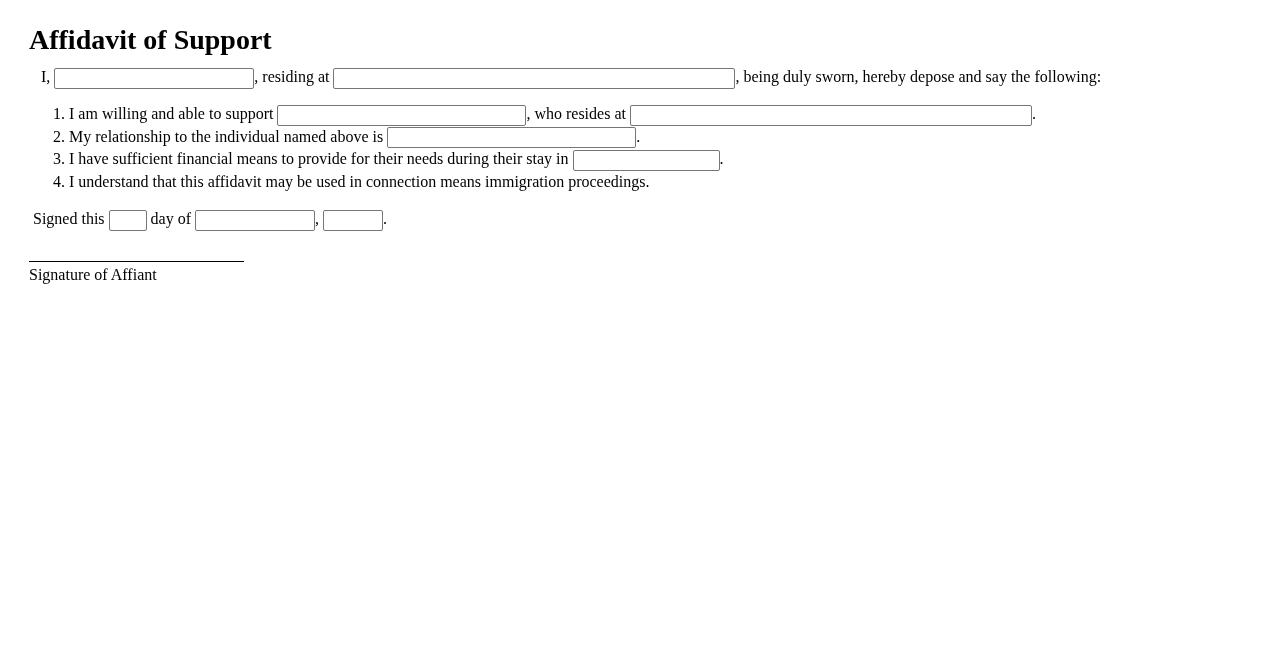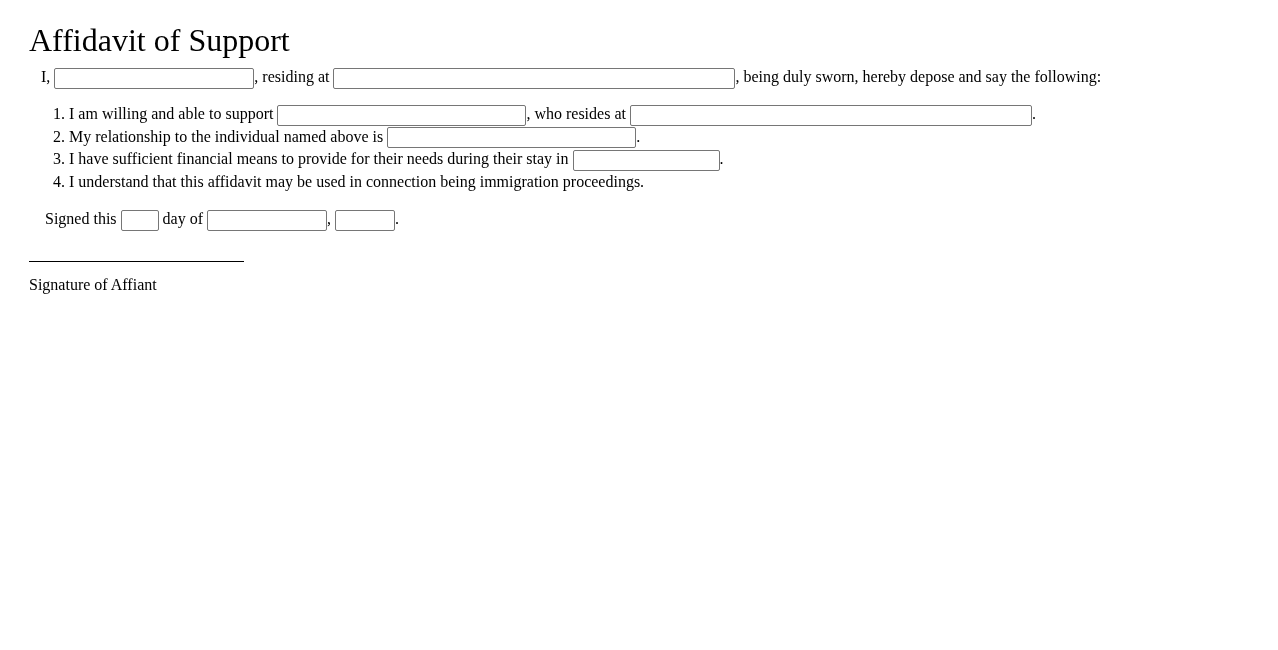--- a/index.html
+++ b/index.html
@@ -12,22 +12,22 @@
   }
   .page {
     width: 1278px;
     height: 650px;
     box-sizing: border-box;
     padding: 26px 20px 20px 29px;
     overflow: hidden;
   }
   h2.title {
     font-family: "Liberation Serif", "DejaVu Serif", serif;
-    font-size: 32px;
-    font-weight: normal;
+    font-size: 28px;
+    font-weight: bold;
     line-height: 28px;
     margin: 0 0 8px 0;
   }
   p.line {
     margin: 12px;
     line-height: 22px;
   }
   ol.clauses {
     margin: 14px 0 14px 0;
     padding-left: 40px;
@@ -47,50 +47,50 @@
     vertical-align: middle;
   }
   .w200 { width: 200px; }
   .w400 { width: 402px; }
   .w250 { width: 249px; }
   .w147 { width: 147px; }
   .w38  { width: 38px; }
   .w120 { width: 120px; }
   .w60  { width: 60px; }
   p.signed {
-    margin: 16px 0 0 16px;
+    margin: 16px 0 0 4px;
     line-height: 22px;
   }
   .sig-block {
     margin-top: 30px;
     width: 215px;
   }
   .sig-rule {
     height: 0;
     border-top: 1px solid #000000;
   }
   .sig-label {
     line-height: 21px;
-    margin-top: 12px;
+    margin-top: 2px;
   }
 </style>
 </head>
 <body>
 
 <div class="page">
 
   <h2 class="title">Affidavit of Support</h2>
 
   <p class="line"><span>I, </span><input type="text" class="w200" value="" style=""><span>, residing at </span><input type="text" class="w400" value="" style=""><span>, being duly sworn, hereby depose and say the following:</span></p>
 
   <ol class="clauses">
     <li><span>I am willing and able to support </span><input type="text" class="w250" value="" style=""><span>, who resides at </span><input type="text" class="w400" value="" style=""><span>.</span></li>
     <li><span>My relationship to the individual named above is </span><input type="text" class="w250" value="" style=""><span>.</span></li>
     <li><span>I have sufficient financial means to provide for their needs during their stay in </span><input type="text" class="w147" value="" style=""><span>.</span></li>
-    <li><span>I understand that this affidavit may be used in connection being immigration proceedings.</span></li>
+    <li><span>I understand that this affidavit may be used in connection means immigration proceedings.</span></li>
   </ol>
 
   <p class="signed"><span>Signed this </span><input type="text" class="w38" value="" style=""><span> day of </span><input type="text" class="w120" value="" style=""><span>, </span><input type="text" class="w60" value="" style=""><span>.</span></p>
 
   <div class="sig-block">
     <div class="sig-rule"></div>
     <div class="sig-label">Signature of Affiant</div>
   </div>
 
 

